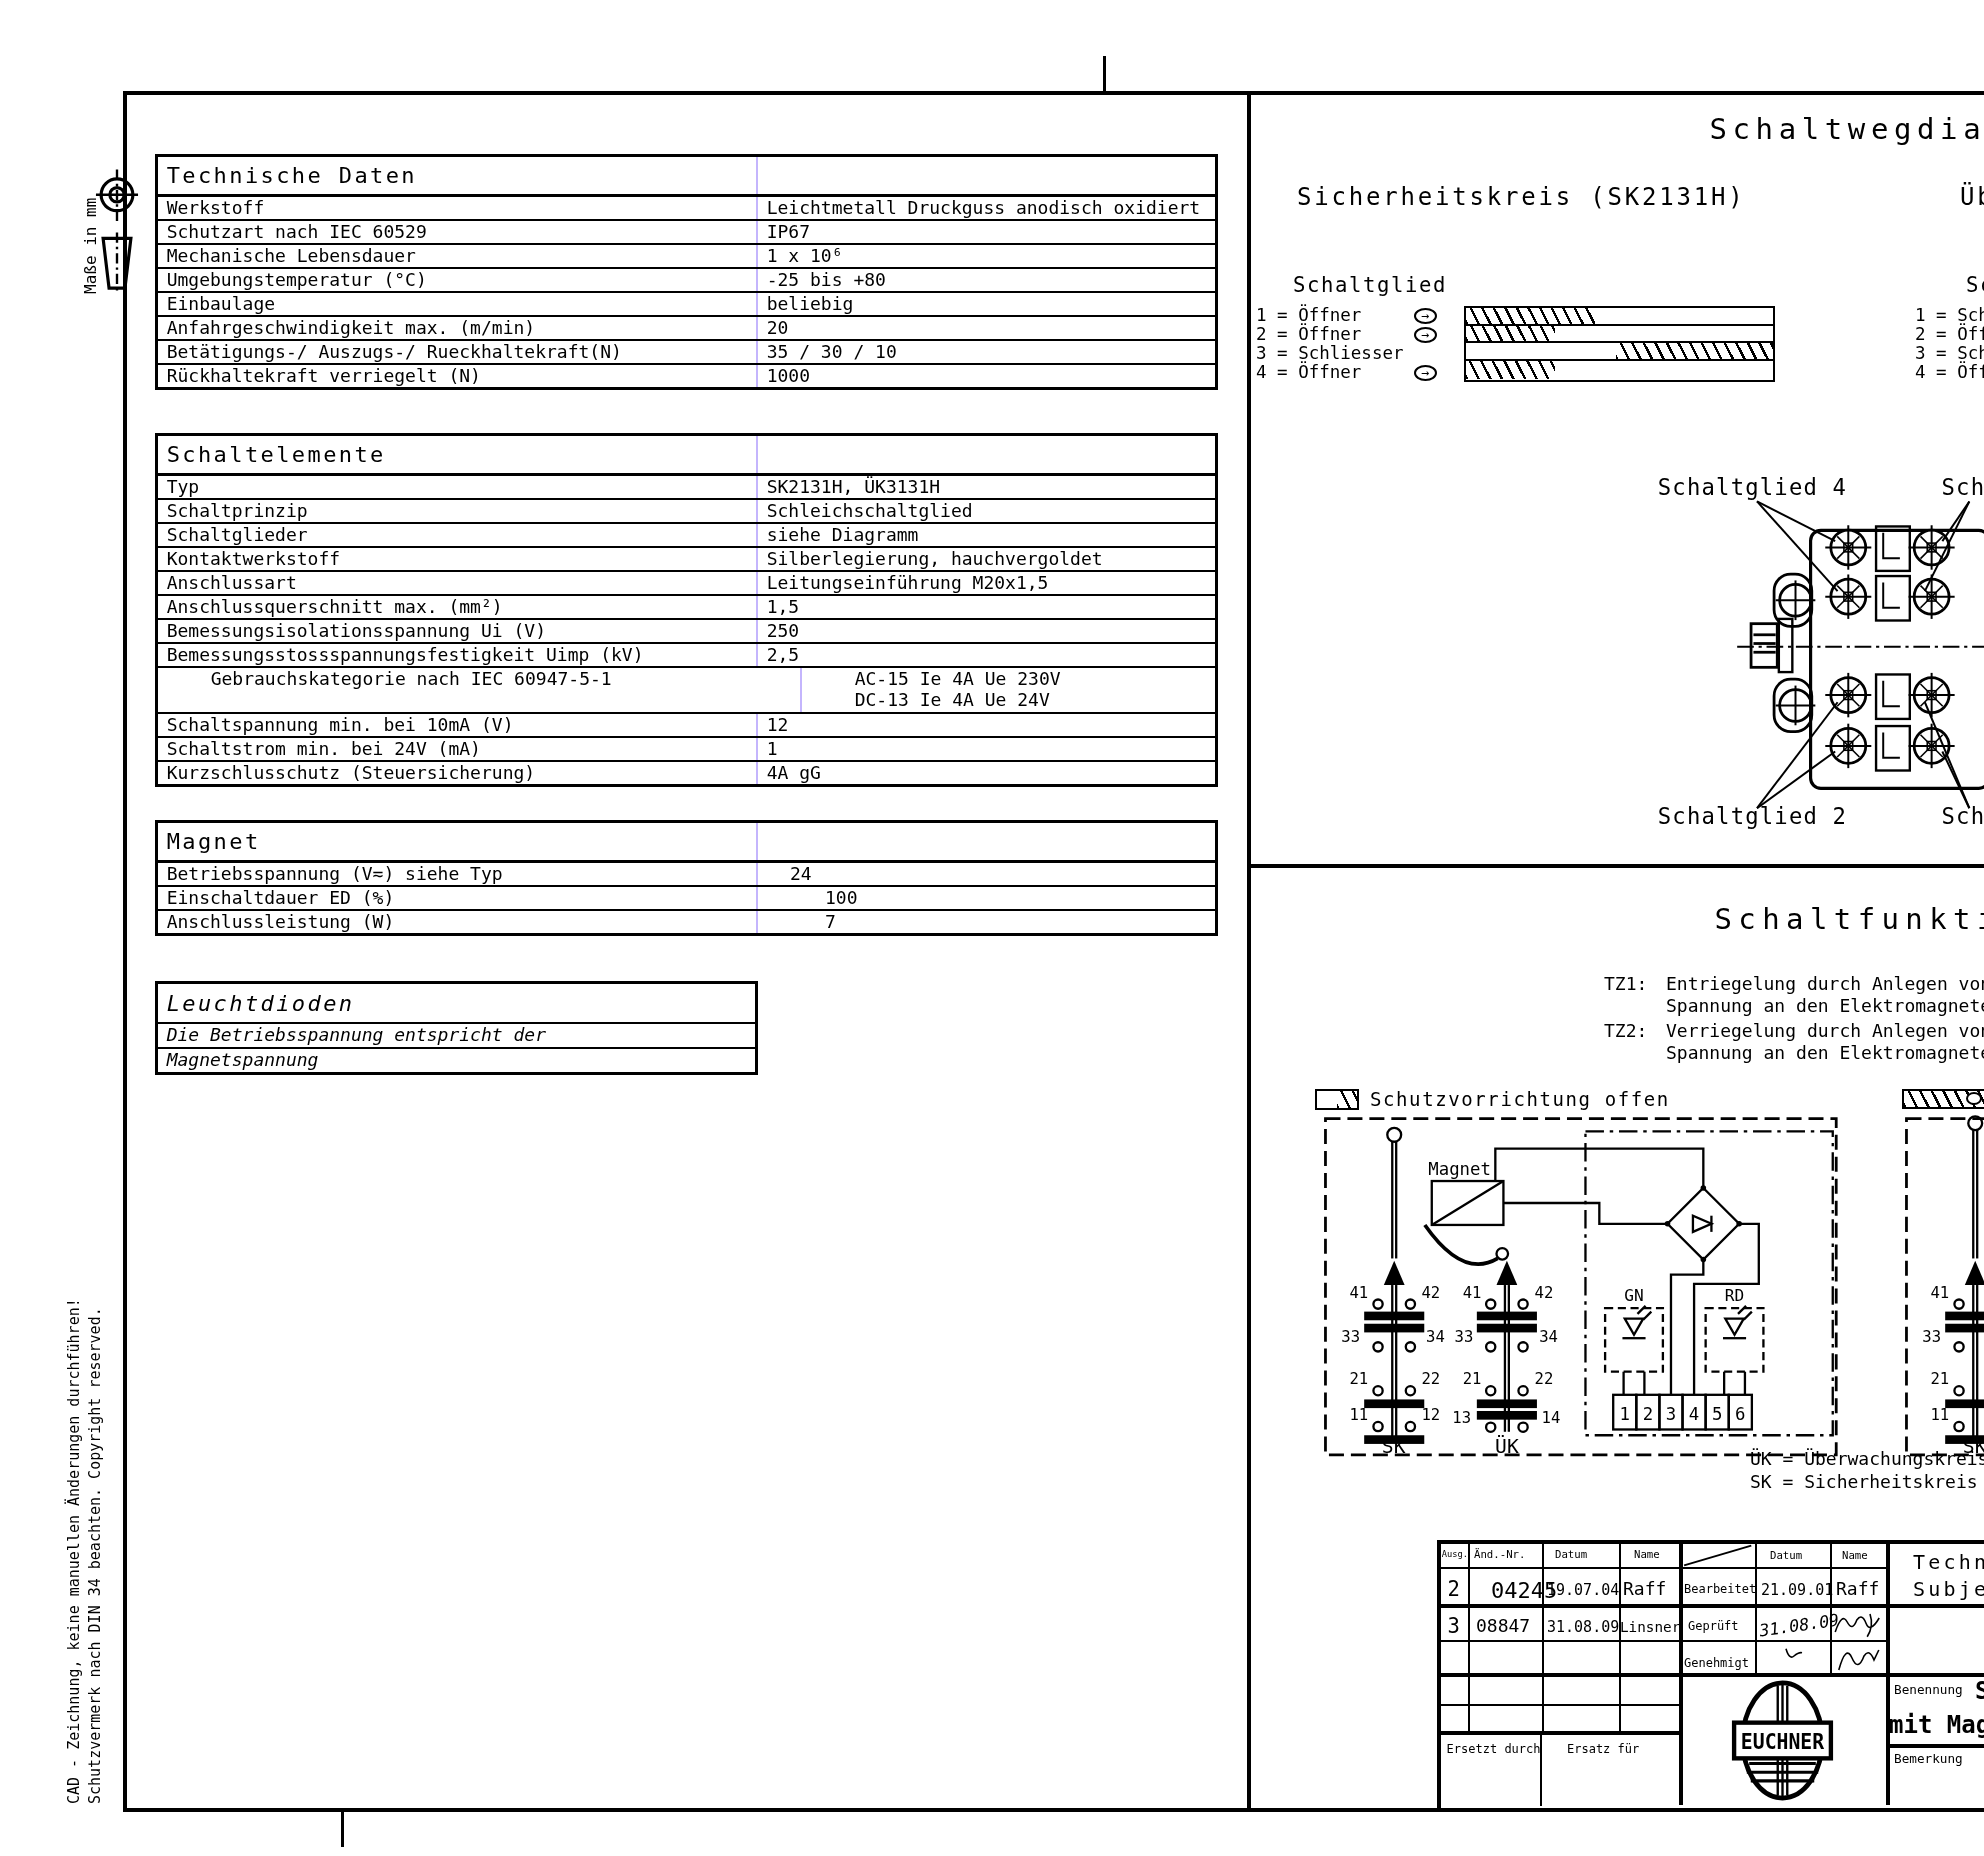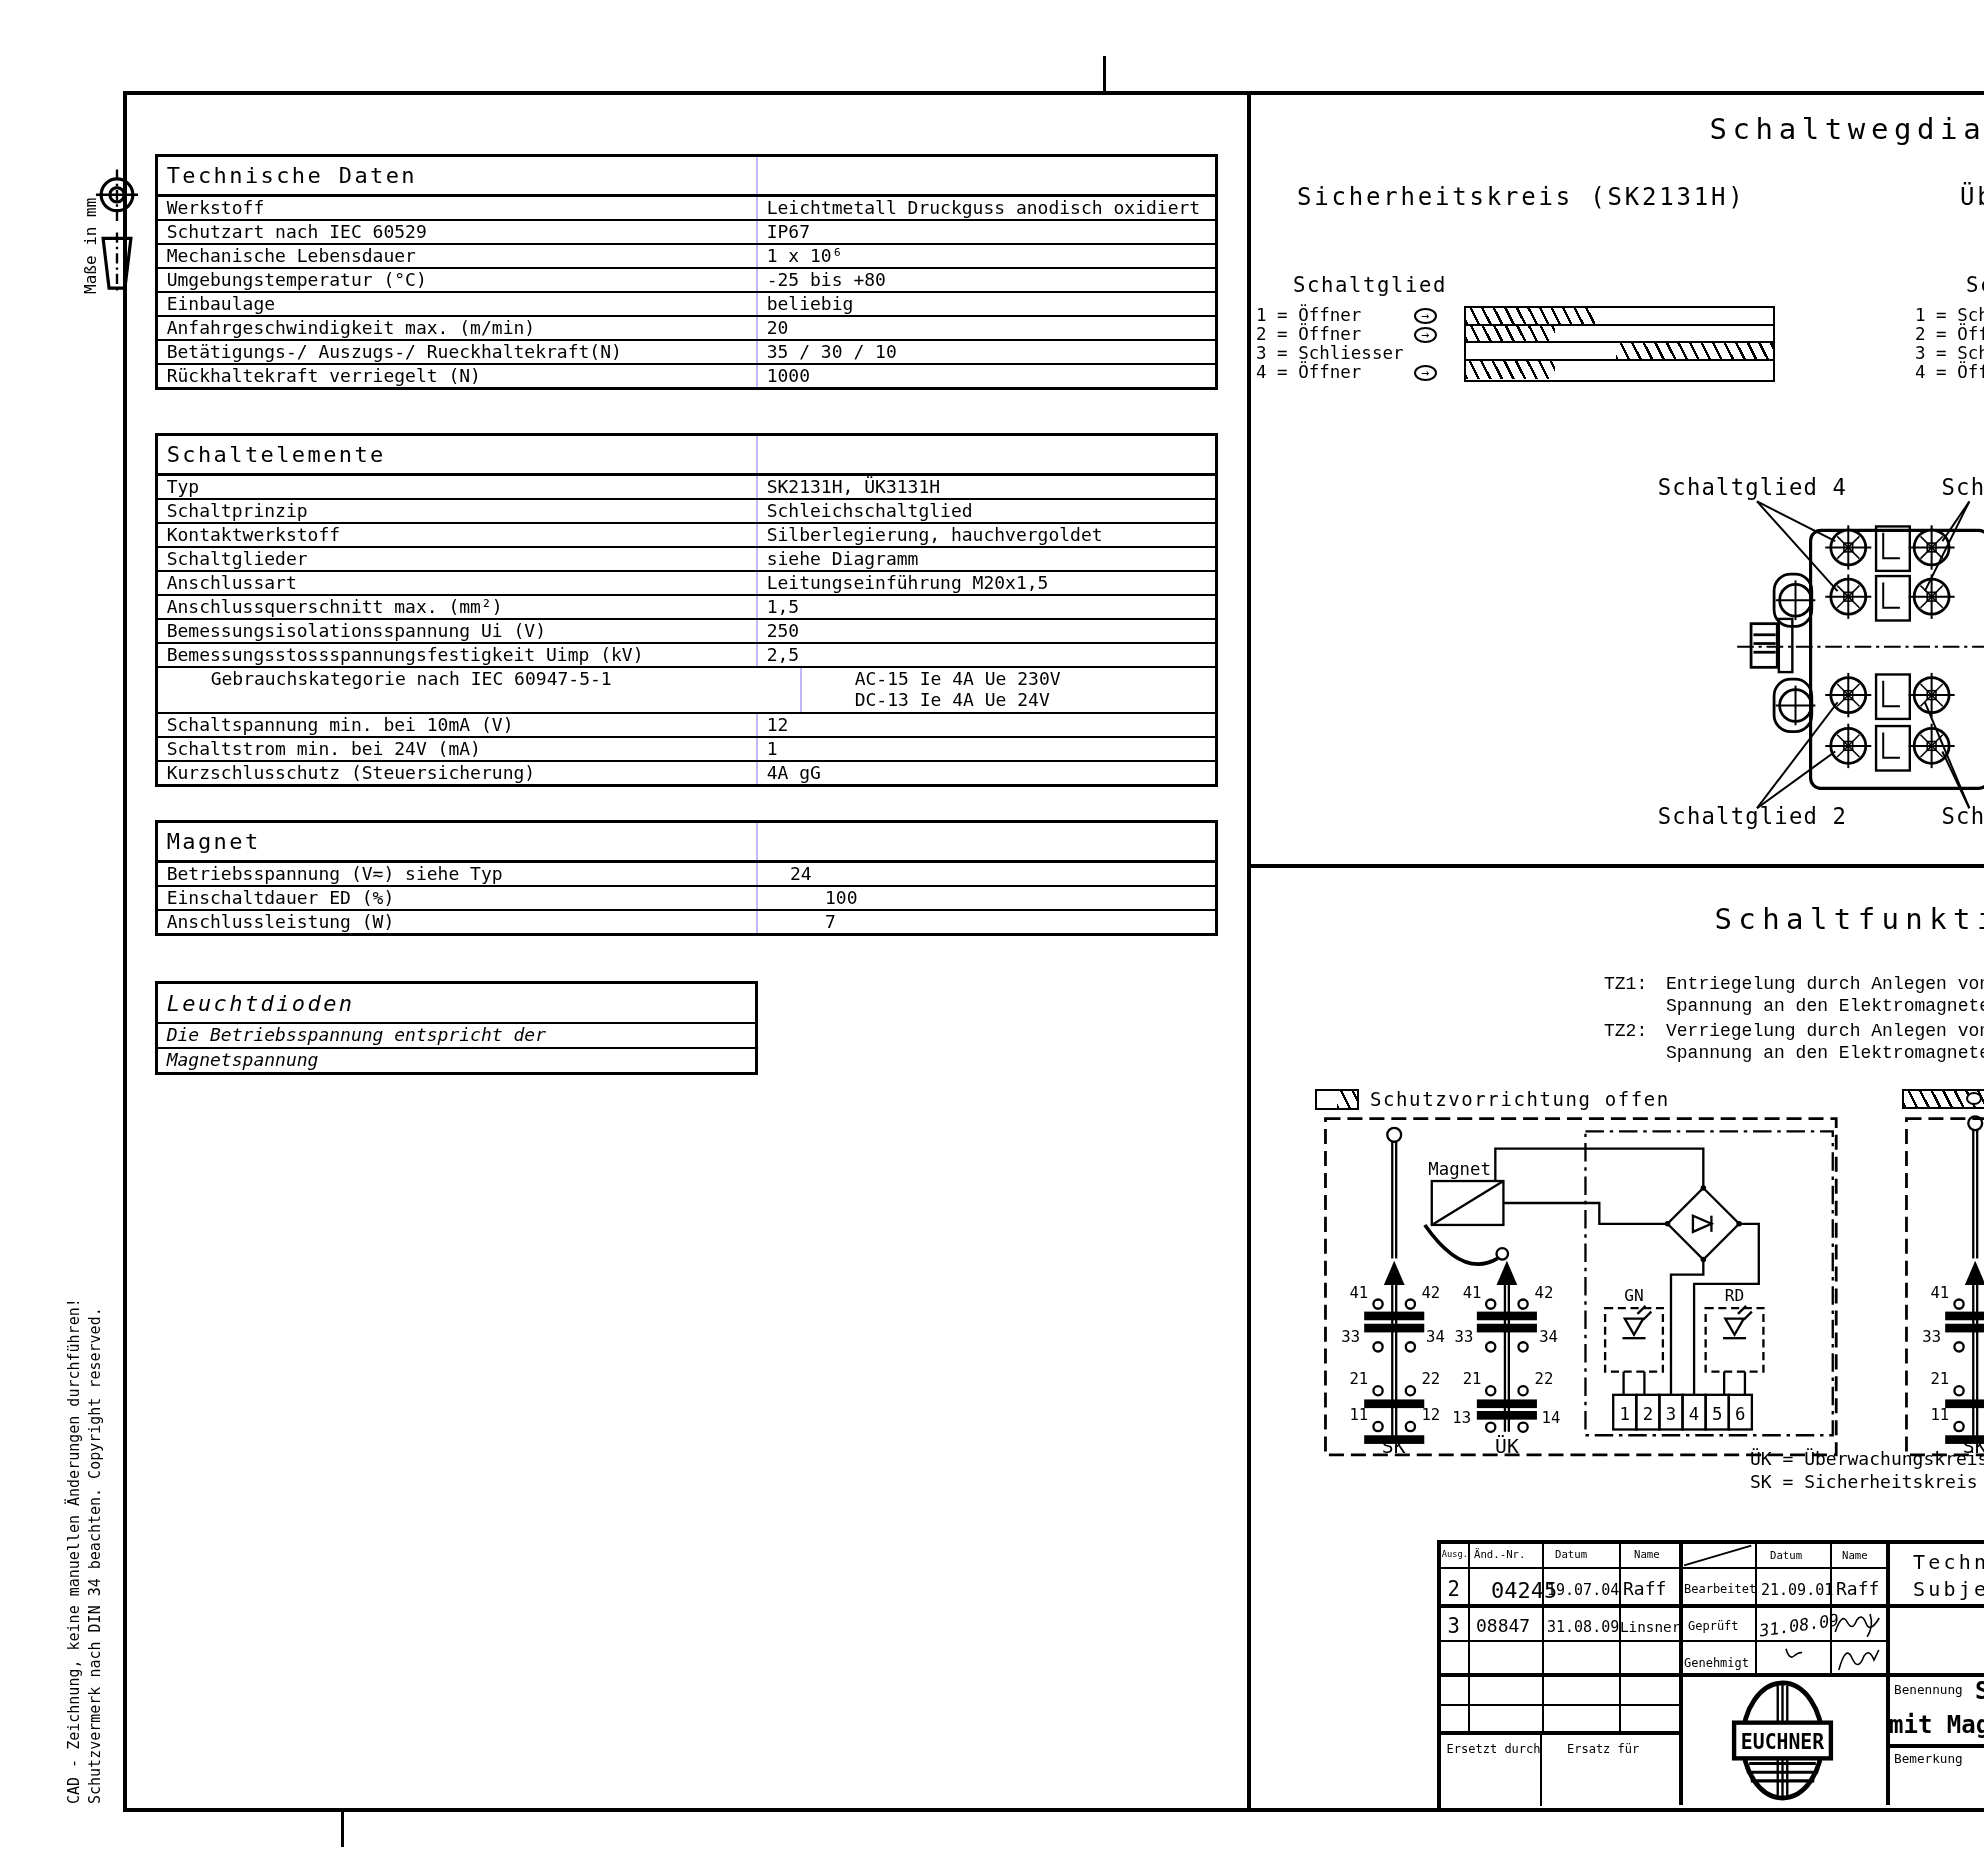--- a/index.html
+++ b/index.html
@@ -29,21 +29,21 @@
   .swicon .circ-arrow{width:23px;height:16px;border:2px solid #000;border-radius:50%;display:flex;align-items:center;justify-content:center;font-size:13.5px;line-height:13.5px;box-sizing:border-box;}
   .swbars{position:absolute;width:311px;height:76px;border:2.8px solid #000;box-sizing:border-box;}
   .swbar{position:relative;height:17.7px;border-bottom:2px solid #000;box-sizing:border-box;overflow:hidden;}
   .swbar:last-child{border-bottom:none;}
   .hatchfill{position:absolute;top:0;height:100%;background:repeating-linear-gradient(63deg,#000 0 2.4px,transparent 2.4px 10.3px);}
   .hatchbox{position:absolute;border:2.4px solid #000;box-sizing:border-box;overflow:hidden;background:#fff;}
   
   .h1{font-size:29px;letter-spacing:5.6px;white-space:nowrap;text-align:center;}
   .h2{font-size:24px;letter-spacing:2.8px;white-space:nowrap;}
   .h3{font-size:20.6px;letter-spacing:1.6px;white-space:nowrap;}
-  .txt{font-size:18px;line-height:22px;white-space:pre-line;font-family:Liberation Mono, monospace;}
+  .txt{font-size:18px;line-height:22px;white-space:pre-line;}
   
   svg{position:absolute;overflow:visible;}
   svg text{font-family:"DejaVu Sans Mono","Liberation Mono",monospace;fill:#000;}
   .dash{fill:none;stroke:#000;stroke-width:2.4;stroke-dasharray:13 6;}
   .dashdot{fill:none;stroke:#000;stroke-width:2;stroke-dasharray:16 5 3 5;}
   .ledbox{fill:none;stroke:#000;stroke-width:2;stroke-dasharray:7 4;}
   .w2{stroke:#000;stroke-width:2;fill:none;}
   .bar{fill:#000;stroke:none;}
   .term{fill:#fff;stroke:#000;stroke-width:2;}
   .tlab{font-size:13.5px;}
@@ -127,26 +127,26 @@
       </div>
     <div class="dt-row">
         <div class="dt-l cell">Typ</div>
         <div class="dt-r cell">SK2131H, ÜK3131H</div>
       </div>
     <div class="dt-row">
         <div class="dt-l cell">Schaltprinzip</div>
         <div class="dt-r cell">Schleichschaltglied</div>
       </div>
     <div class="dt-row">
+        <div class="dt-l cell">Schaltglieder</div>
+        <div class="dt-r cell">siehe Diagramm</div>
+      </div>
+    <div class="dt-row">
         <div class="dt-l cell">Kontaktwerkstoff</div>
         <div class="dt-r cell">Silberlegierung, hauchvergoldet</div>
-      </div>
-    <div class="dt-row">
-        <div class="dt-l cell">Schaltglieder</div>
-        <div class="dt-r cell">siehe Diagramm</div>
       </div>
     <div class="dt-row">
         <div class="dt-l cell">Anschlussart</div>
         <div class="dt-r cell">Leitungseinführung M20x1,5</div>
       </div>
     <div class="dt-row">
         <div class="dt-l cell">Anschlussquerschnitt max. (mm²)</div>
         <div class="dt-r cell">1,5</div>
       </div>
     <div class="dt-row">

